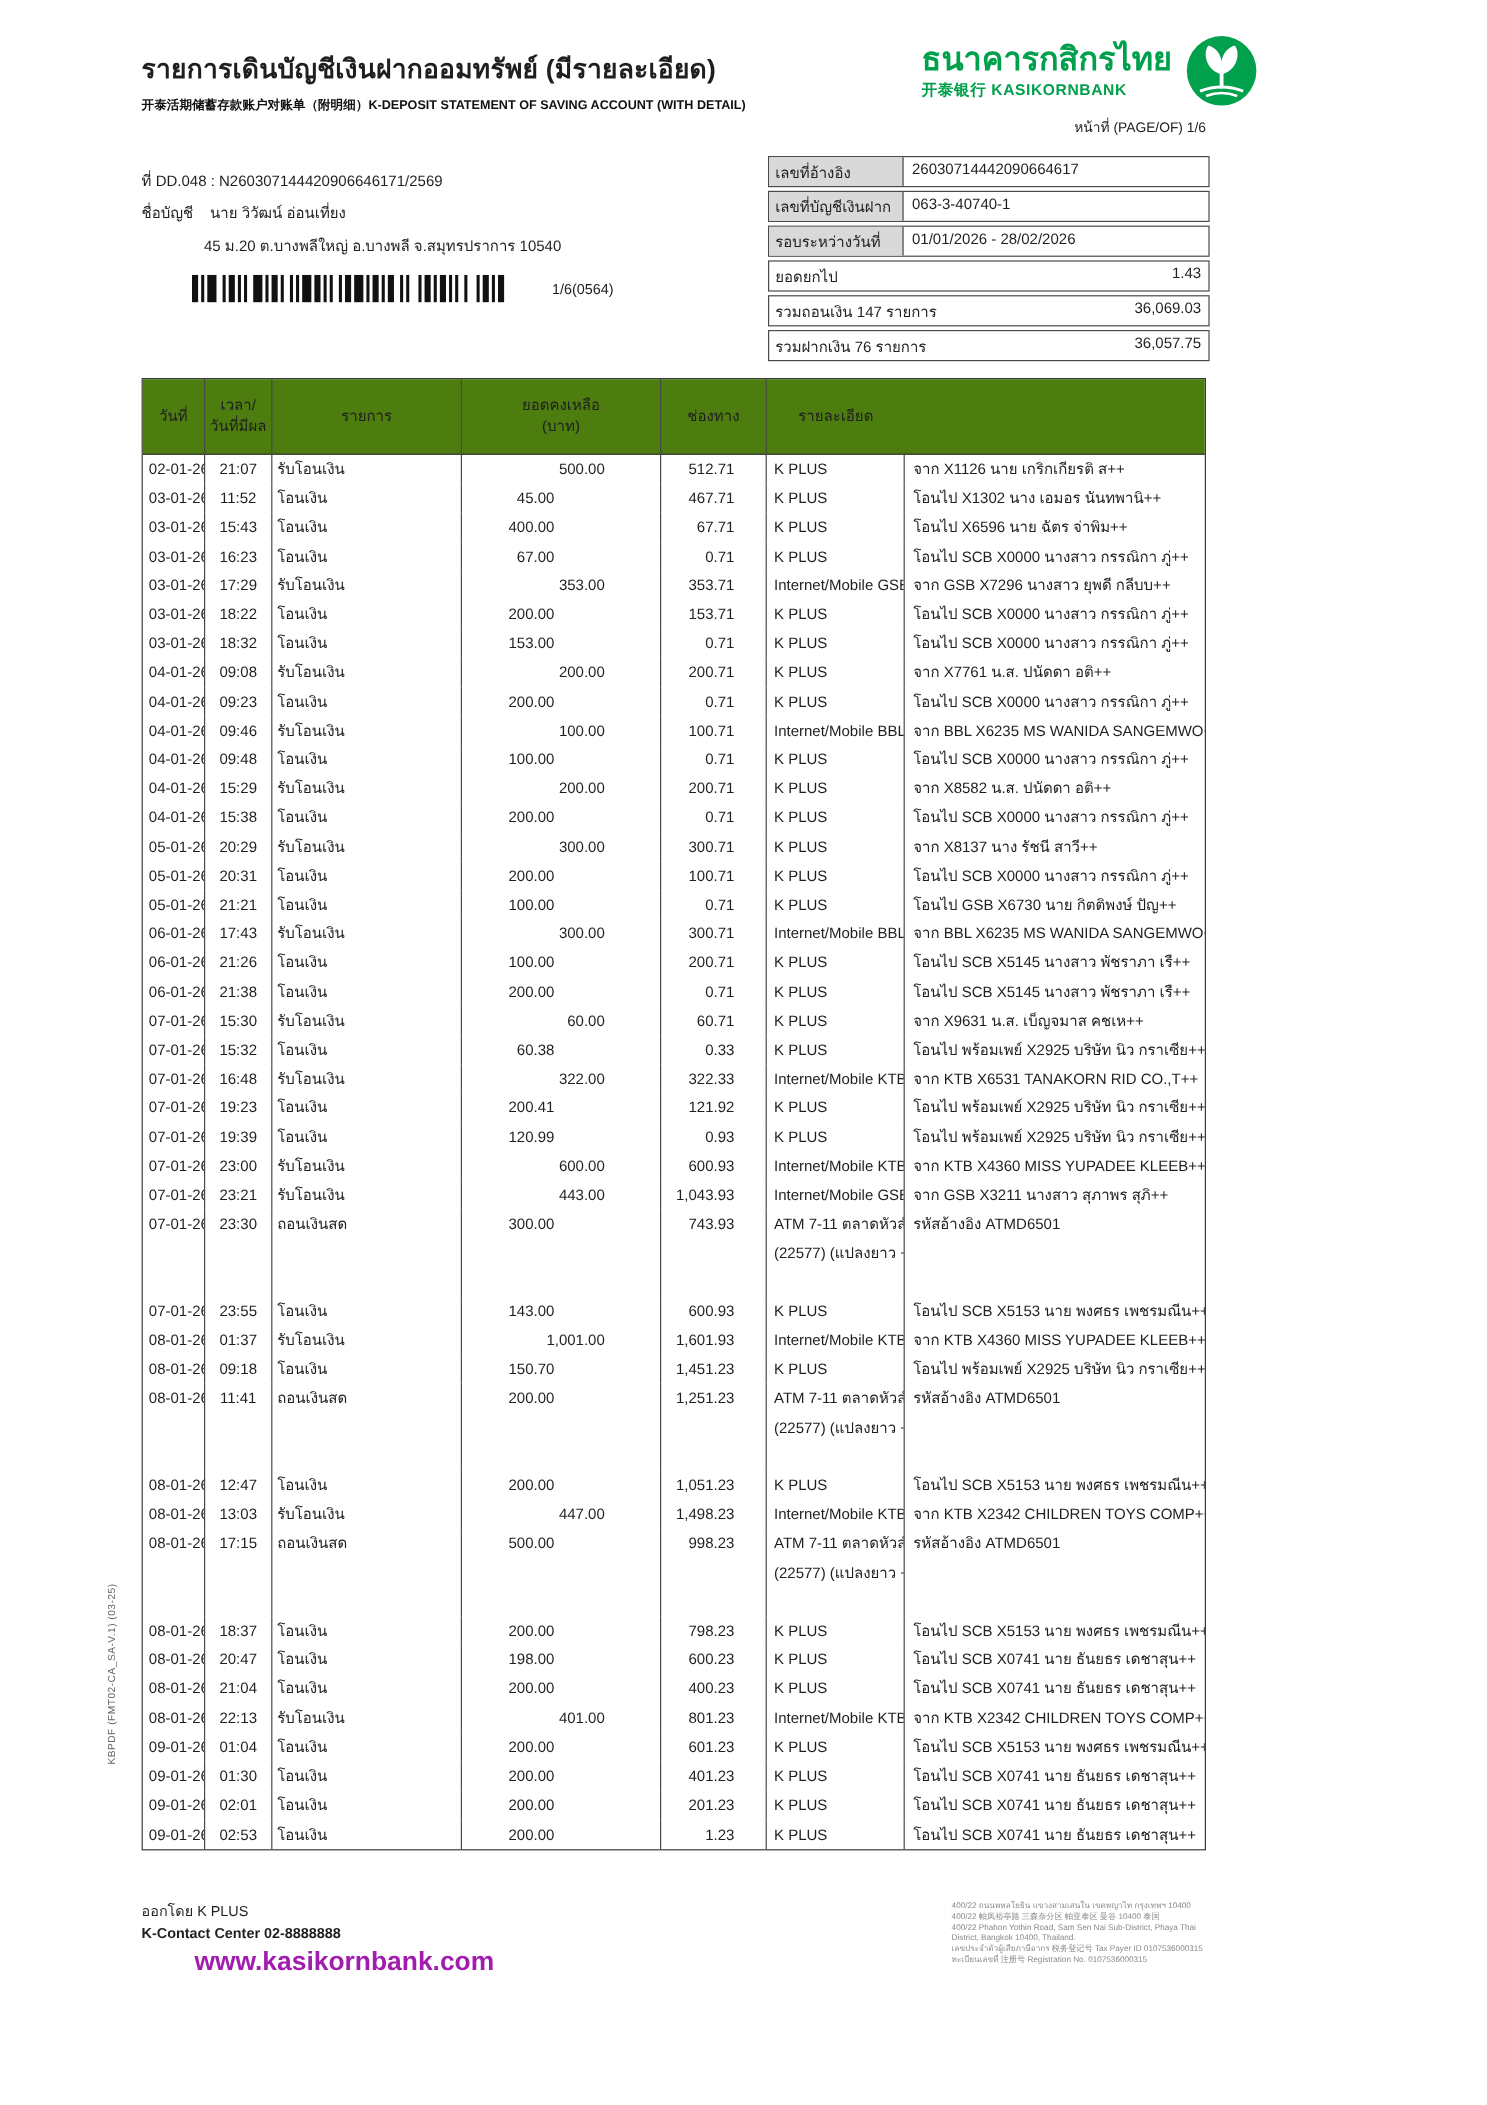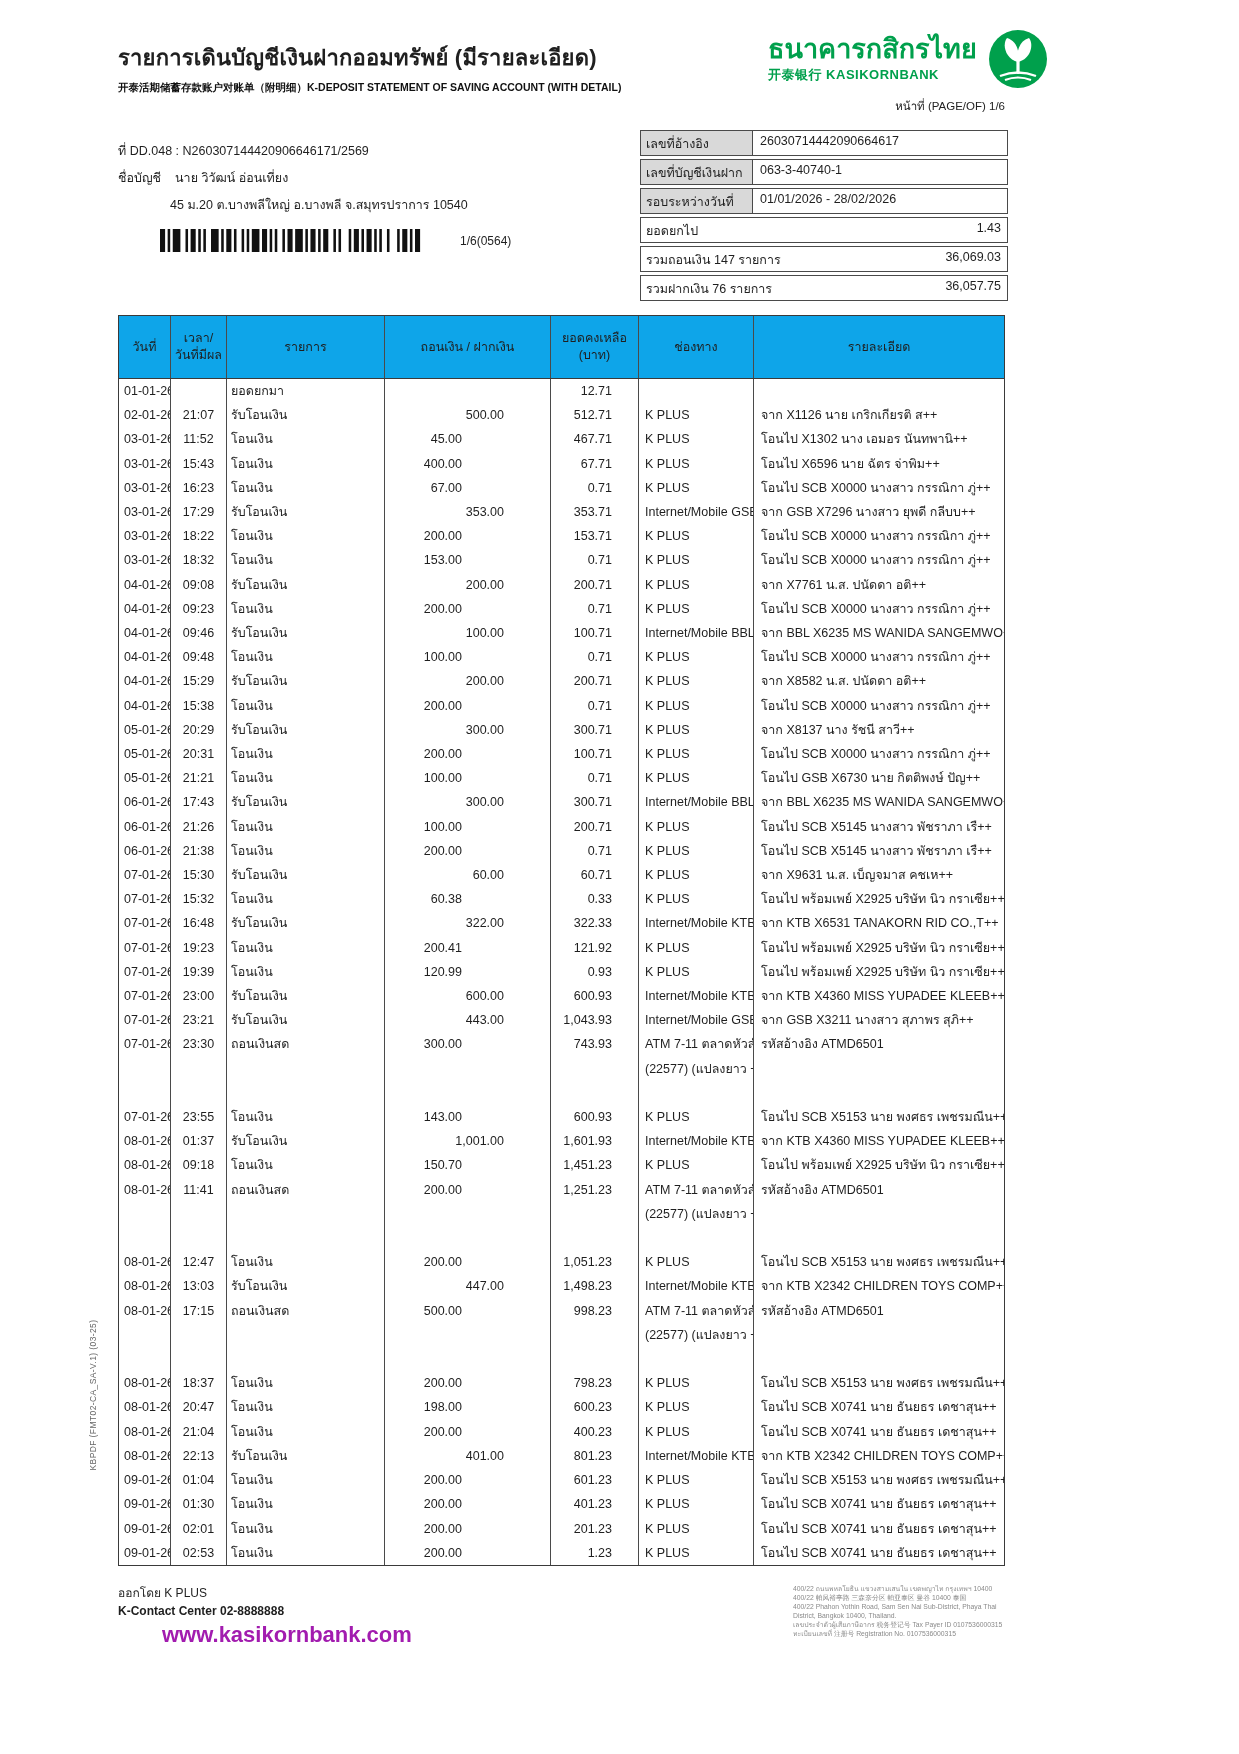--- a/index.html
+++ b/index.html
@@ -23,21 +23,21 @@
   .i-row{display:flex;border:1px solid #4a4a4a;margin-bottom:3px;height:24px;align-items:stretch;background:#fff;}
   .i-label{width:112px;background:#d9d9d9;padding:3px 4px 0 5px;border-right:1px solid #4a4a4a;box-sizing:border-box;}
   .i-value{flex:1;padding:3px 4px 0 7px;}
   .s-label{flex:1;padding:3px 4px 0 5px;}
   .s-value{padding:3px 6px 0 4px;text-align:right;}
   
   .barcode-row{position:absolute;left:160px;top:229px;display:flex;align-items:center;gap:22px;}
   .barcode-caption{font-size:12px;}
   
   .txn-table{position:absolute;left:118px;top:315px;width:887px;border:1.5px solid #3a3a3a;box-sizing:border-box;font-size:12.5px;}
-  .t-head{display:grid;grid-template-columns:52px 56px 158px 166px 88px 115px 1fr;background:#0ea5e9;border-bottom:1.5px solid #3a3a3a;height:62px;}
+  .t-head{display:grid;grid-template-columns:52px 56px 158px 166px 88px 115px 1fr;background:#4d7c0f;border-bottom:1.5px solid #3a3a3a;height:62px;}
   .t-head .hcell{display:flex;flex-direction:column;align-items:center;justify-content:center;border-right:1px solid #4a4a4a;line-height:17px;text-align:center;}
   .t-head .hcell:last-child{border-right:none;}
   .t-row{display:grid;grid-template-columns:52px 56px 158px 166px 88px 115px 1fr;min-height:24.2px;}
   .t-row.multi{min-height:72.6px;}
   .cell{border-right:1px solid #4a4a4a;line-height:24.2px;white-space:nowrap;overflow:hidden;box-sizing:border-box;}
   .cell:last-child{border-right:none;}
   .c-date{padding-left:5px;}
   .c-time{text-align:center;}
   .c-desc{padding-left:4px;}
   .c-amt{text-align:right;}
@@ -166,43 +166,31 @@
           <span>วันที่</span>
         </div>
       <div class="hcell">
           <span>เวลา/</span>
           <span>วันที่มีผล</span>
         </div>
       <div class="hcell">
           <span>รายการ</span>
         </div>
       <div class="hcell">
-          <span>ถอนเงิน / ฝากเงิน</span>
-        </div>
-      <div class="hcell">
           <span>ยอดคงเหลือ</span>
           <span>(บาท)</span>
         </div>
       <div class="hcell">
           <span>ช่องทาง</span>
         </div>
       <div class="hcell">
           <span>รายละเอียด</span>
         </div>
     </div>
     <div class="t-body" id="t-body">
-        <div class="t-row">
-          <div class="cell c-date">01-01-26</div>
-          <div class="cell c-time"></div>
-          <div class="cell c-desc">ยอดยกมา</div>
-          <div class="cell c-amt"></div>
-          <div class="cell c-bal">12.71</div>
-          <div class="cell c-ch"></div>
-          <div class="cell c-det"></div>
-        </div>
         <div class="t-row">
           <div class="cell c-date">02-01-26</div>
           <div class="cell c-time">21:07</div>
           <div class="cell c-desc">รับโอนเงิน</div>
           <div class="cell c-amt d">500.00</div>
           <div class="cell c-bal">512.71</div>
           <div class="cell c-ch">
             <div>K PLUS</div>
           </div>
           <div class="cell c-det">จาก X1126 นาย เกริกเกียรติ ส++</div>

